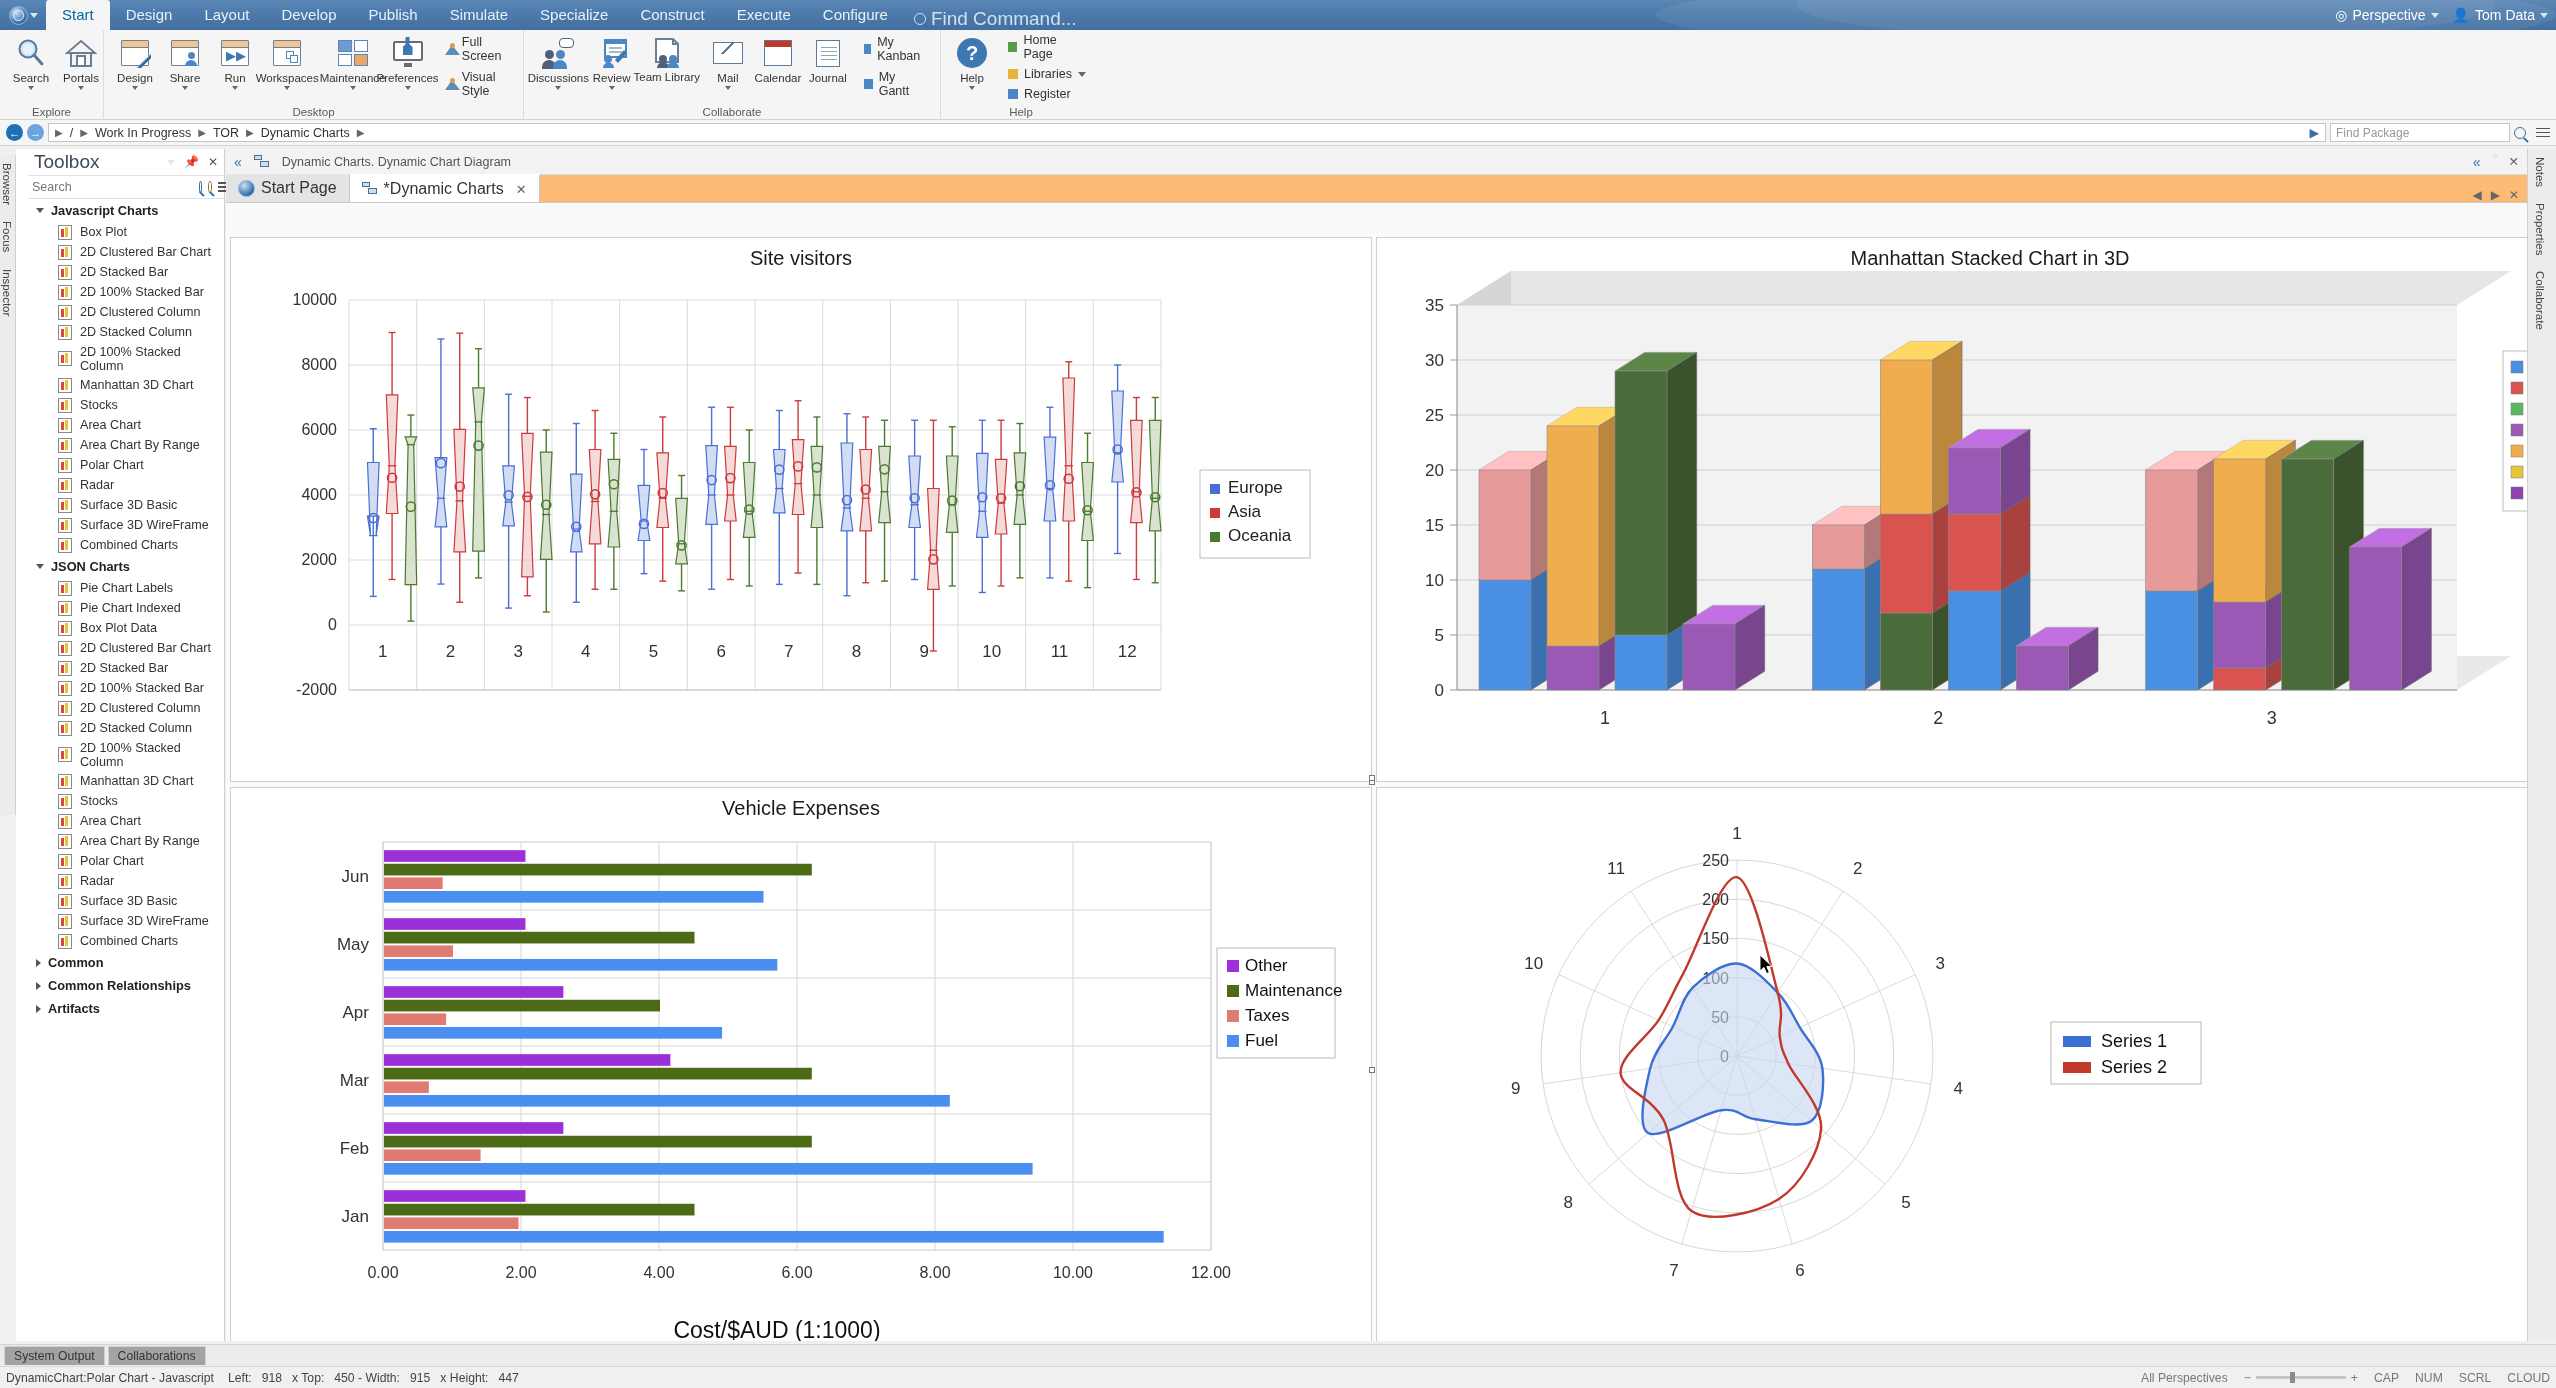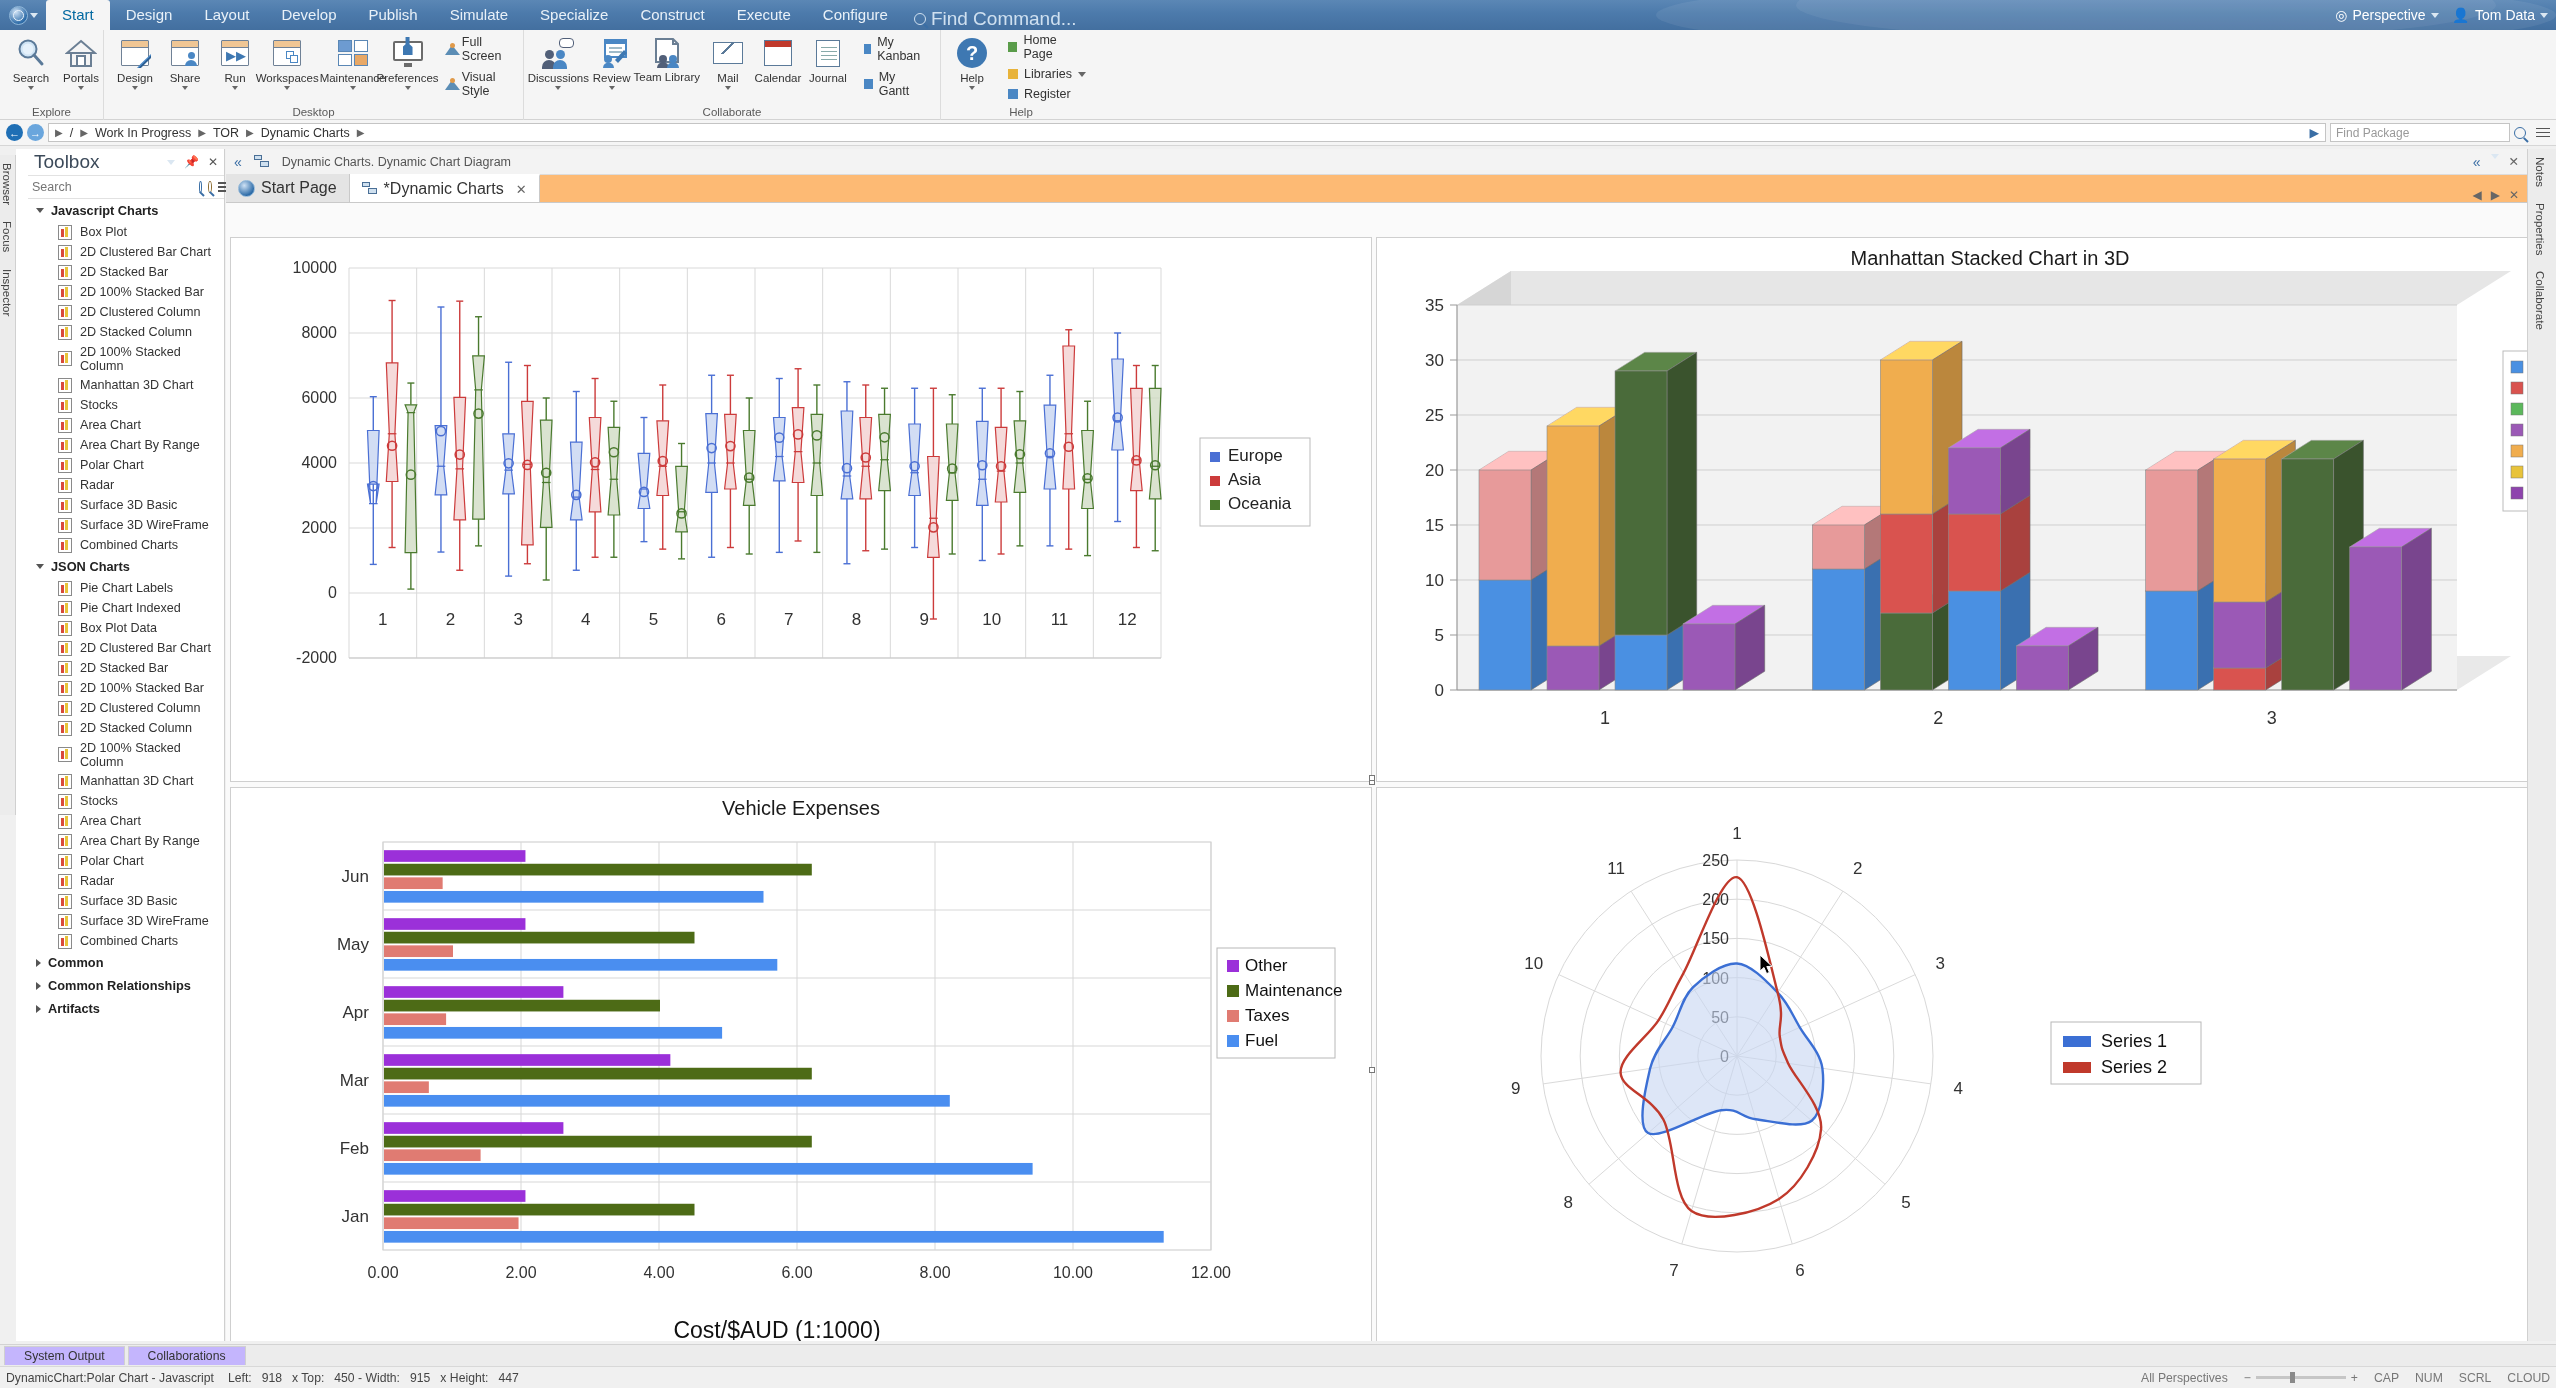--- a/index.html
+++ b/index.html
@@ -163,21 +163,21 @@
   .ct{text-align:center;font-size:20px;color:#1b1b1b;padding-top:9px;font-family:"Liberation Sans",sans-serif;}
 
   
   .rdock{position:absolute;right:0;top:149px;width:29px;height:1192px;background:#ececec;
     border-left:1px solid #d0d0d0;}
   .rtab{writing-mode:vertical-rl;font-size:11.5px;color:#444;padding:8px 6px;cursor:pointer;}
 
   
   .bottomtabs{position:absolute;left:0;bottom:22px;width:2556px;height:22px;background:#ececec;
     border-top:1px solid #d3d3d3;display:flex;align-items:center;gap:3px;padding:0 4px;}
-  .btab{font-size:12.2px;color:#333;padding:2px 19px;background:#c4b5fd;border:1px solid #d0d0d0;
+  .btab{font-size:12.2px;color:#333;padding:2px 9px;background:#a3a3a3;border:1px solid #d0d0d0;
     border-bottom:none;cursor:pointer;}
   .statusbar{position:absolute;left:0;bottom:0;width:2556px;height:22px;background:#f0f0f0;
     border-top:1px solid #d8d8d8;display:flex;align-items:center;font-size:12.2px;color:#444;padding:0 6px;}
   .sb-right{margin-left:auto;display:flex;align-items:center;gap:16px;color:#777;}
   .zoomslide{display:flex;align-items:center;gap:5px;}
   .zline{width:90px;height:3px;background:#c6c6c6;position:relative;}
   .zknob{position:absolute;left:34px;top:-4px;width:5px;height:11px;background:#8a8a8a;}
 
   
   .cursor{position:absolute;width:0;height:0;pointer-events:none;z-index:90;}
@@ -685,20 +685,21 @@
       <div class="tabnav">
         <span>◀</span>
         <span>▶</span>
         <span>✕</span>
       </div>
     </div>
 
     <div class="canvas">
 
       <div class="chartpane" style="left:4px; top:6px; width:1142px; height:545px;">
+        <div class="ct">Site visitors</div>
         <svg id="svg-boxplot" width="1140" height="505" viewBox="0 0 1140 505">
             <line x1="118" y1="420" x2="930" y2="420" stroke="#d9d9d9" stroke-width="1"></line>
             <text x="106" y="425" font-size="16" fill="#333" text-anchor="end">-2000</text>
             <line x1="118" y1="355" x2="930" y2="355" stroke="#d9d9d9" stroke-width="1"></line>
             <text x="106" y="360" font-size="16" fill="#333" text-anchor="end">0</text>
             <line x1="118" y1="290" x2="930" y2="290" stroke="#d9d9d9" stroke-width="1"></line>
             <text x="106" y="295" font-size="16" fill="#333" text-anchor="end">2000</text>
             <line x1="118" y1="225" x2="930" y2="225" stroke="#d9d9d9" stroke-width="1"></line>
             <text x="106" y="230" font-size="16" fill="#333" text-anchor="end">4000</text>
             <line x1="118" y1="160" x2="930" y2="160" stroke="#d9d9d9" stroke-width="1"></line>

